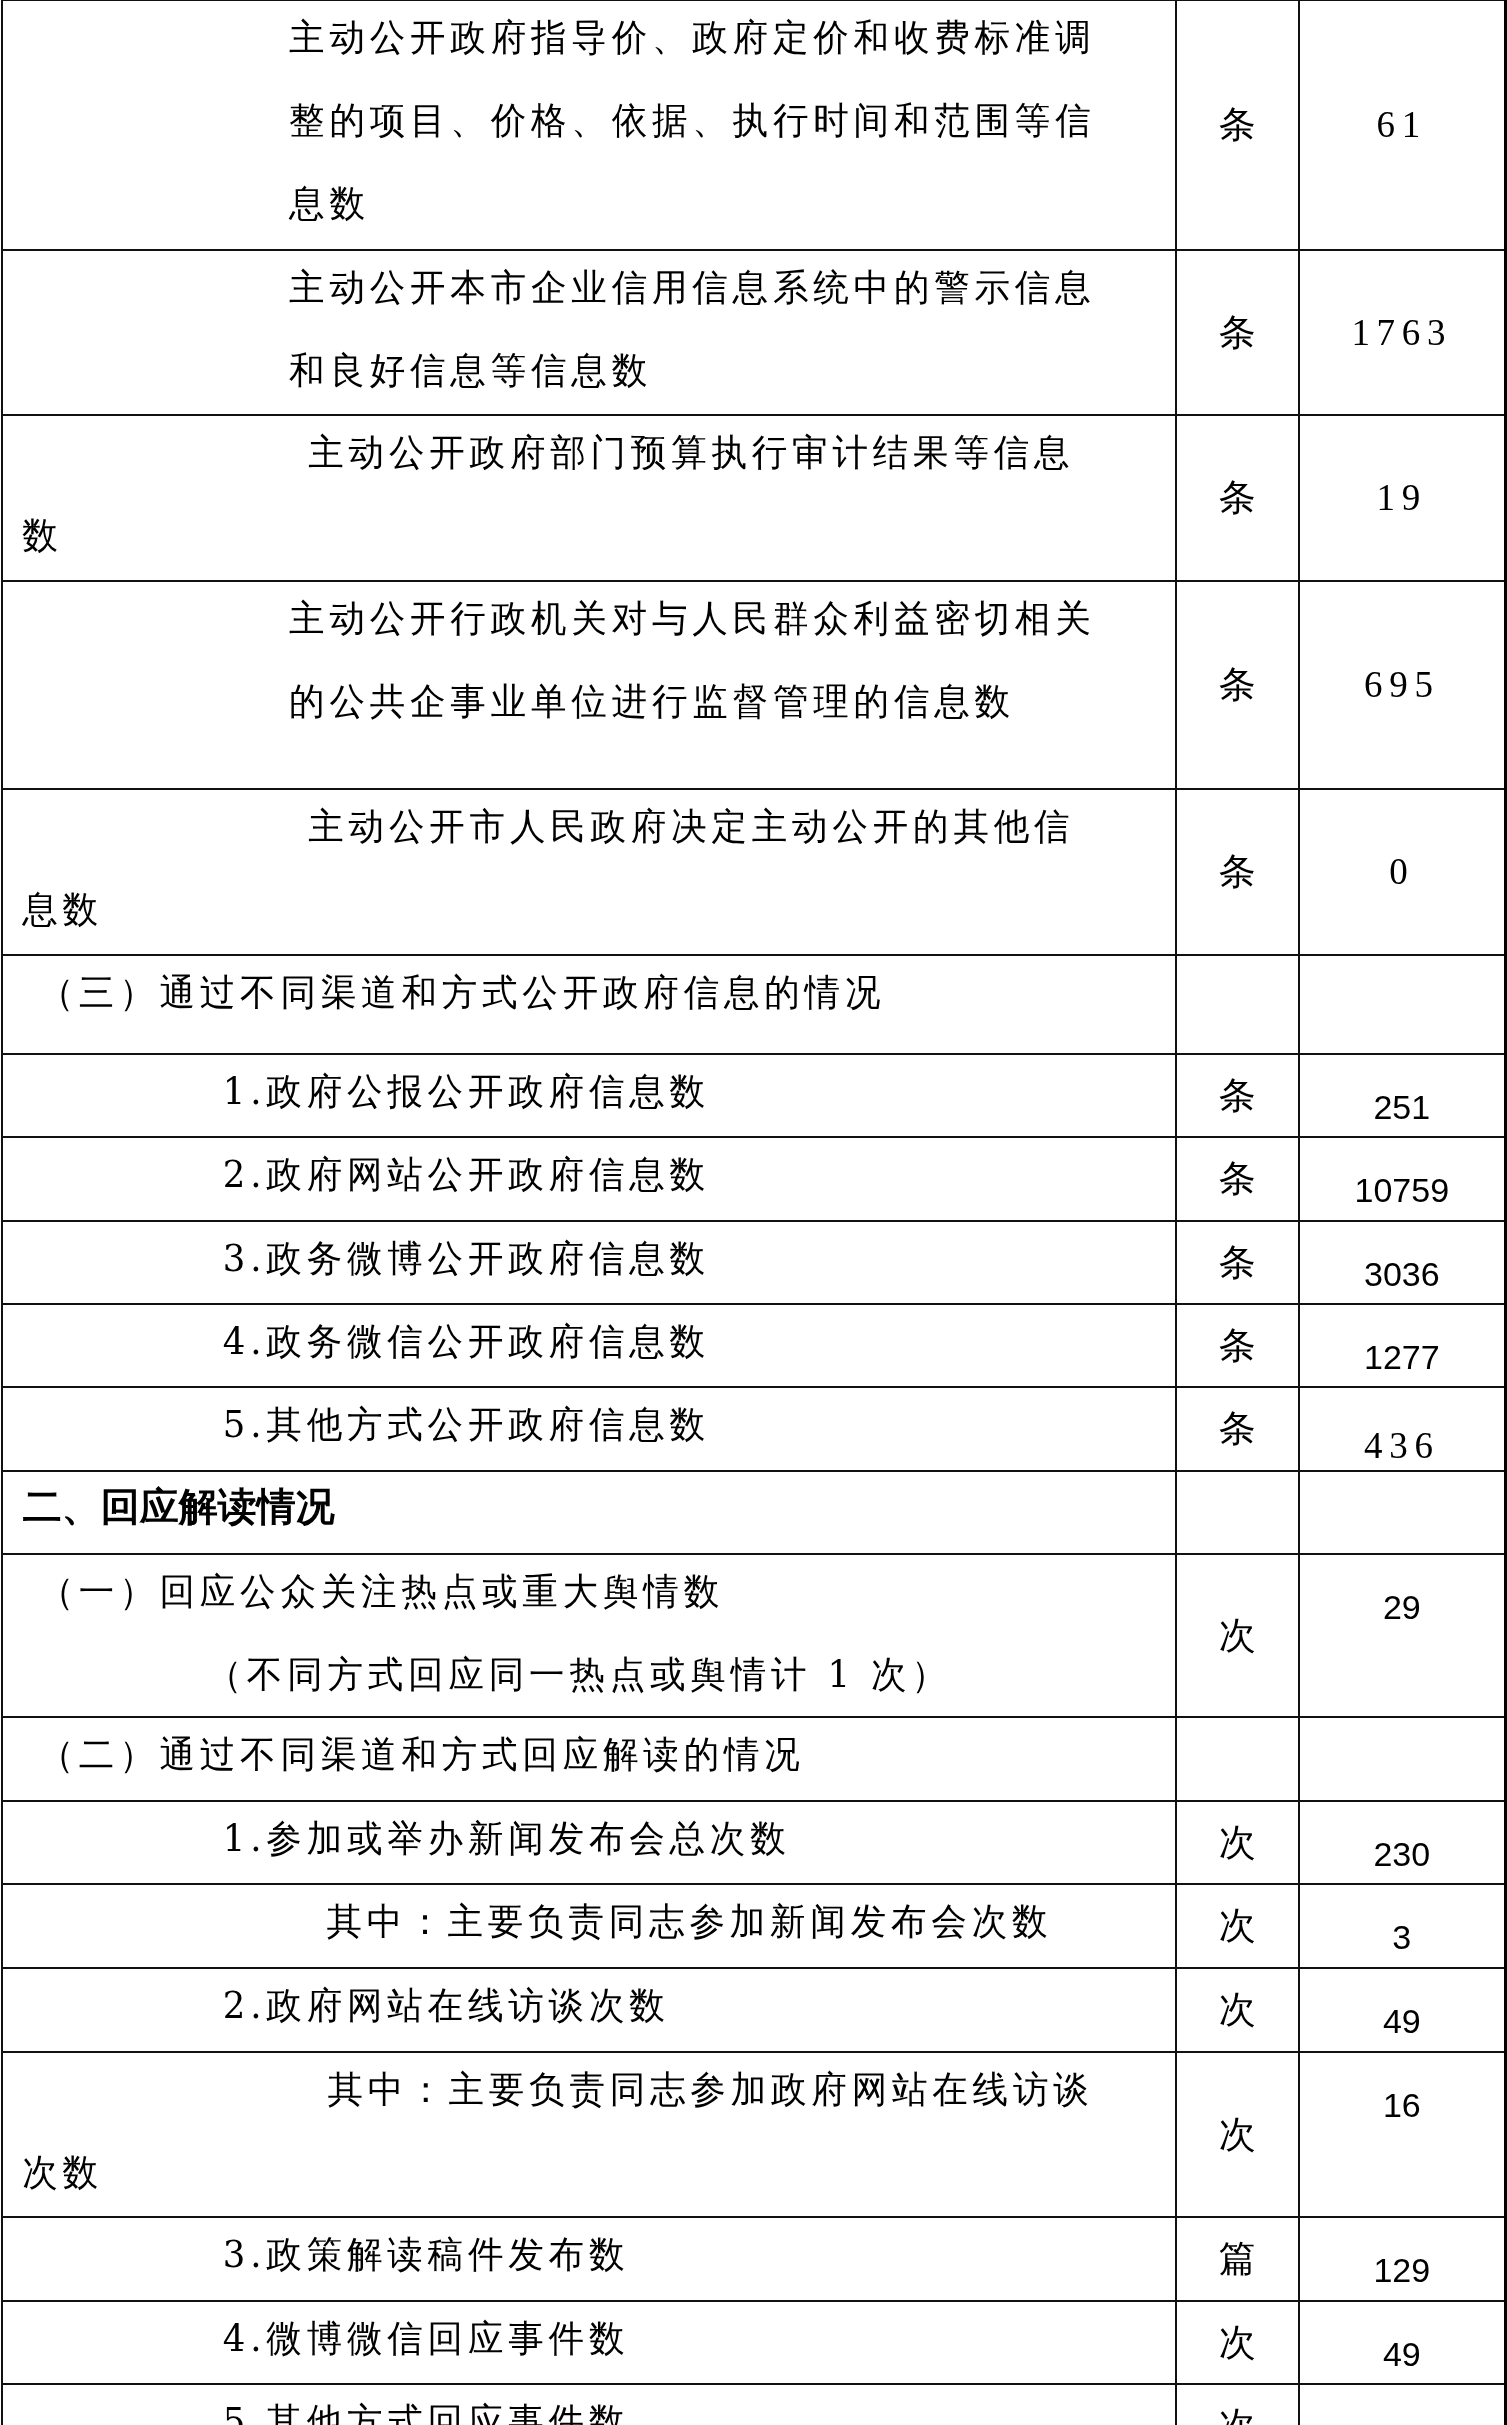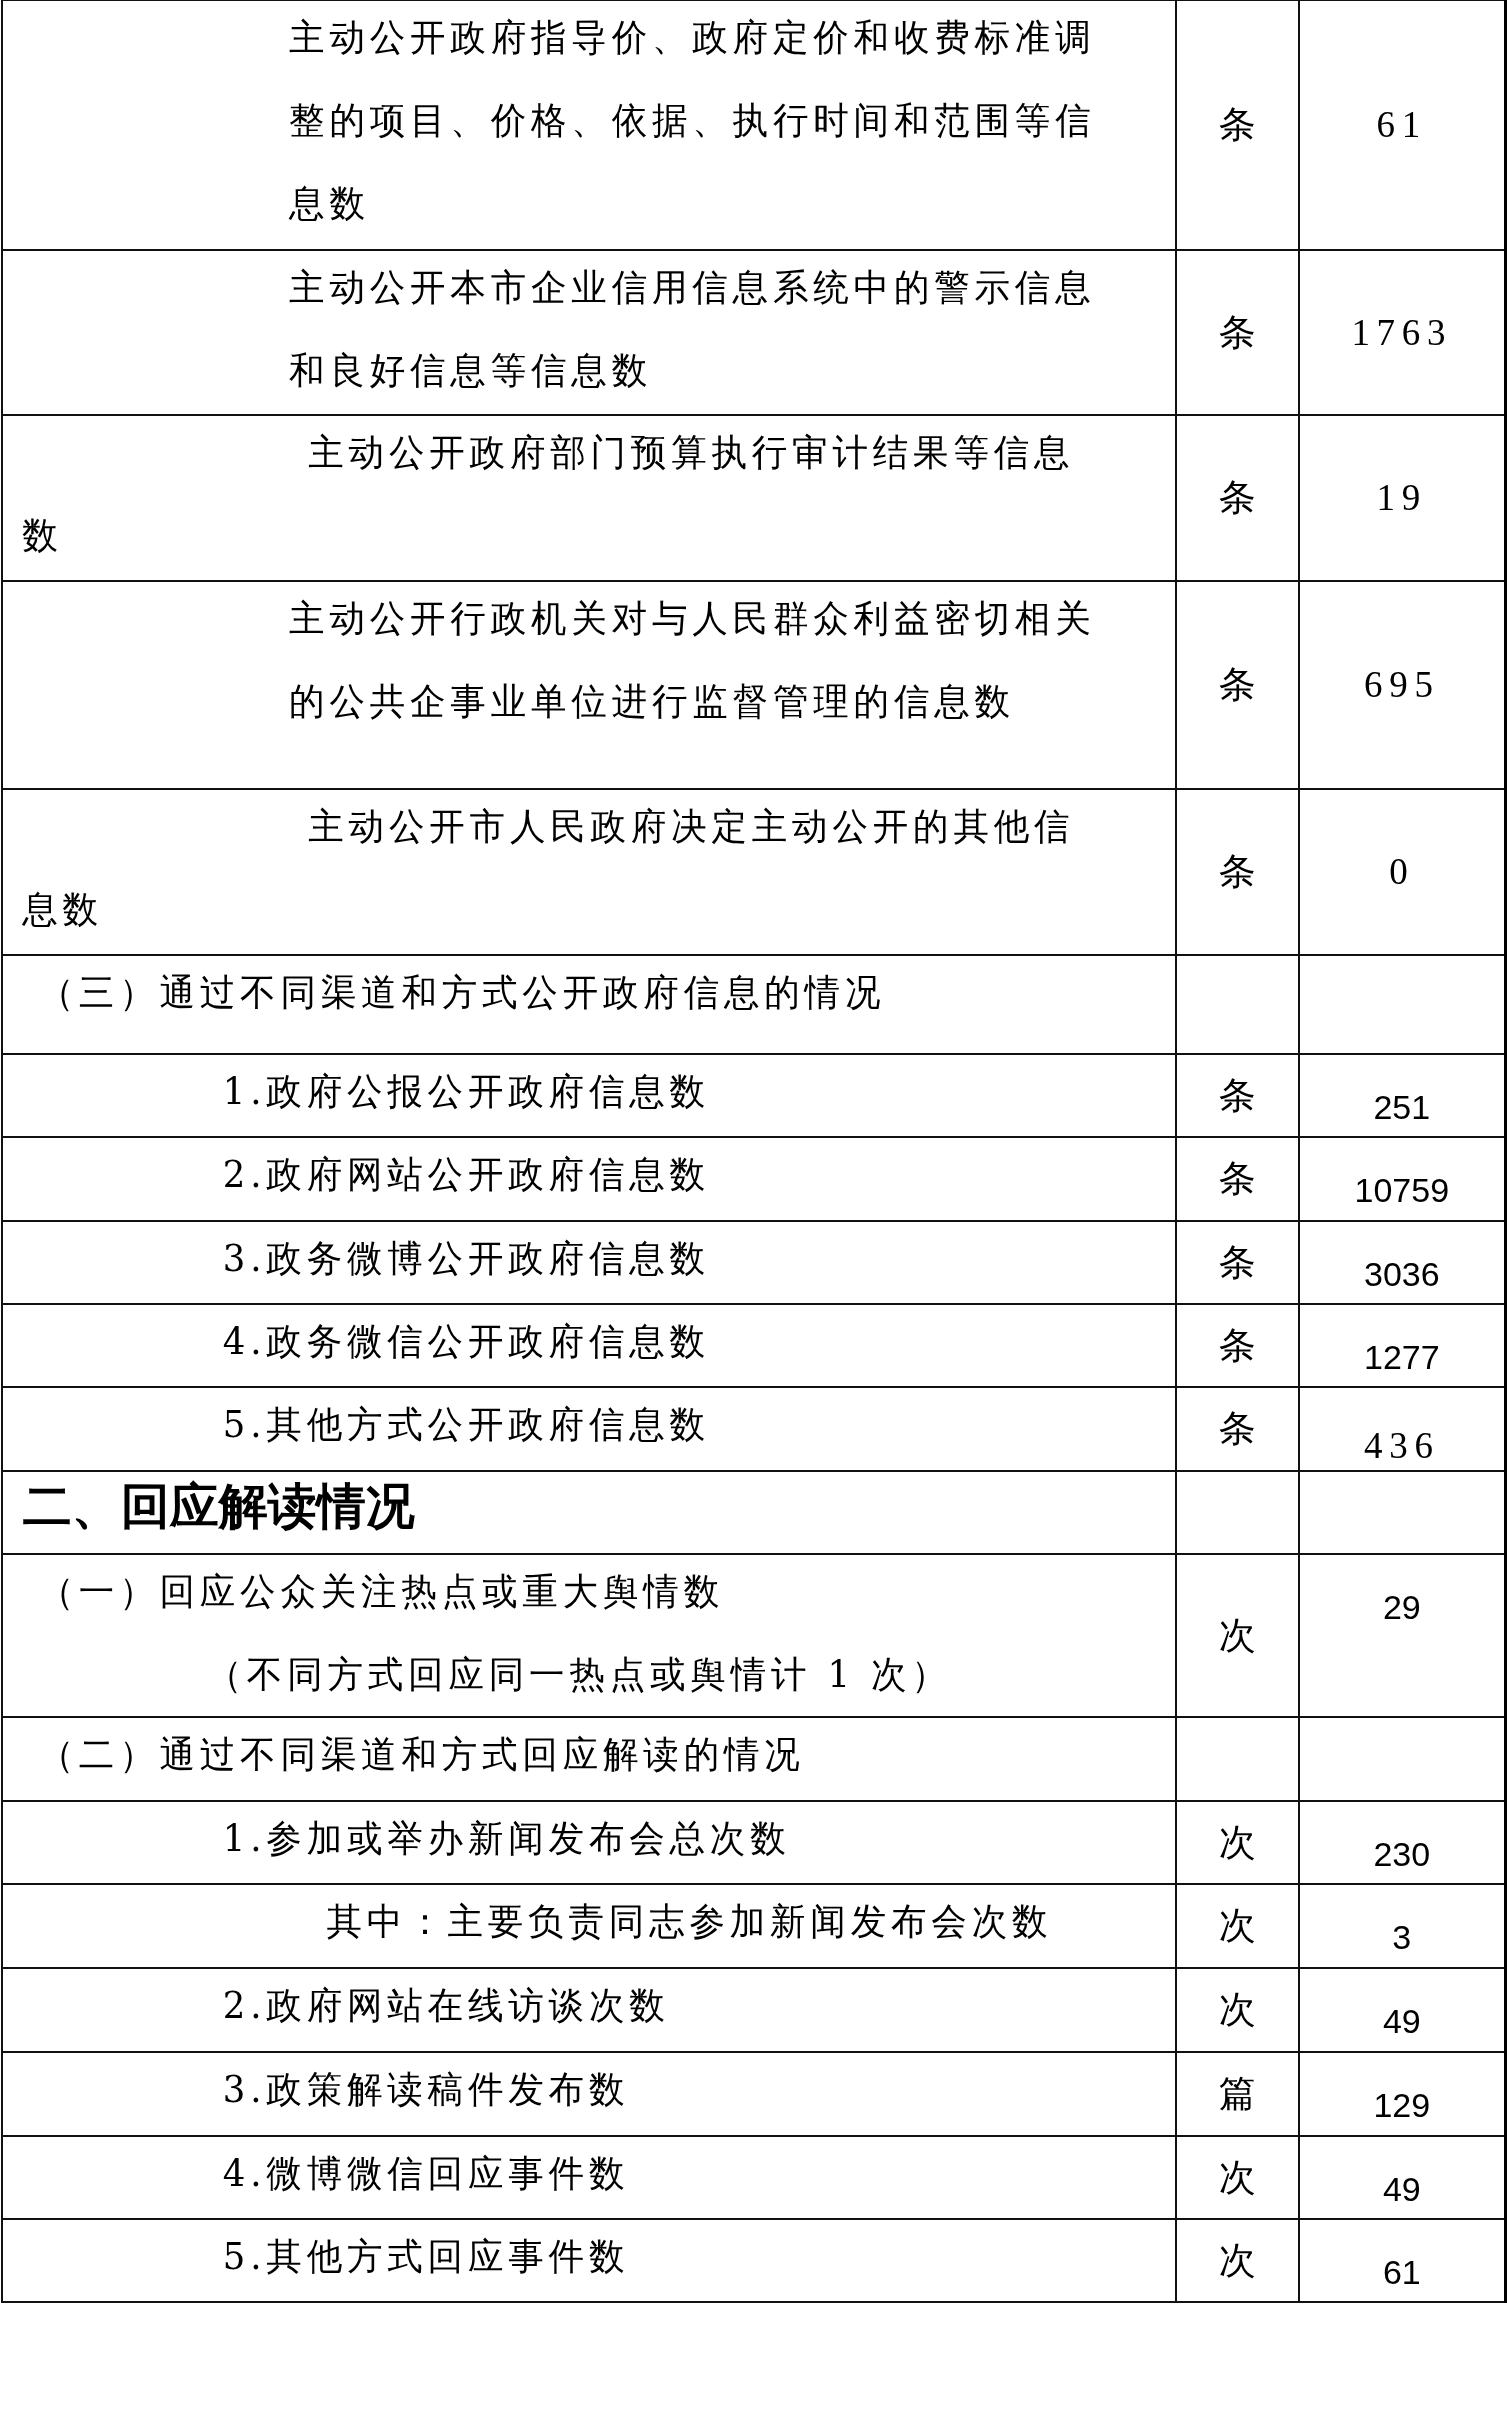--- a/index.html
+++ b/index.html
@@ -10,21 +10,21 @@
   .tbl tr:first-child td { border-top:1.7px solid #111; }
   .tbl td.c-label { width:1172px;border-radius:26px; }
   .tbl td.c-unit { width:120px; text-align:center; vertical-align:middle; }
   .tbl td.c-val { width:207px; text-align:center; }
   .tbl td.c-val.mid { vertical-align:middle; }
   .tbl td:last-child { border-right:4.2px solid #000; }
   .lbl { font-size:37px; line-height:83px; letter-spacing:5px; padding:0 0 0 20px; margin-top:-5px; white-space:pre-wrap; transform:scaleX(0.96); transform-origin:left; }
   .unit { font-size:37px; line-height:37px; }
   .val-serif { font-family:"Liberation Serif","DejaVu Serif",serif; font-size:37px; letter-spacing:6.7px; line-height:37px; }
   .val-sans { font-family:"Liberation Sans","DejaVu Sans",sans-serif; font-size:34px; line-height:34px; display:block; padding-top:35px; }
-  .heading { font-family:Liberation Sans, sans-serif; font-weight:bold; font-size:49px; line-height:83px; padding-left:20px; margin-top:-6.7px; }
+  .heading { font-family:Liberation Sans, sans-serif; font-weight:bold; font-size:39px; line-height:83px; padding-left:20px; margin-top:-6.7px; }
   .ind-330 { text-indent:298px; }
   .ind-400 { padding-left:337px; }
   .ind-270 { padding-left:229px; }
   .ind-44 { padding-left:37px; }
 </style>
 </head>
 <body>
 
 <table class="tbl">
   <colgroup>
@@ -178,20 +178,29 @@
     <tr style="height:84px">
       <td class="c-label">
           <div class="lbl ind-270">2.政府网站在线访谈次数</div>
         </td>
       <td class="c-unit"><span class="unit">次</span></td>
       <td class="c-val">
           <span class="val-sans">49</span>
         </td>
     </tr>
 
+    <tr style="height:165px">
+      <td class="c-label">
+          <div class="lbl" style="text-indent:318px;padding-right:34px">其中：主要负责同志参加政府网站在线访谈次数</div>
+        </td>
+      <td class="c-unit"><span class="unit">次</span></td>
+      <td class="c-val">
+          <span class="val-sans">16</span>
+        </td>
+    </tr>
 
     <tr style="height:84px">
       <td class="c-label">
           <div class="lbl ind-270">3.政策解读稿件发布数</div>
         </td>
       <td class="c-unit"><span class="unit">篇</span></td>
       <td class="c-val">
           <span class="val-sans">129</span>
         </td>
     </tr>

